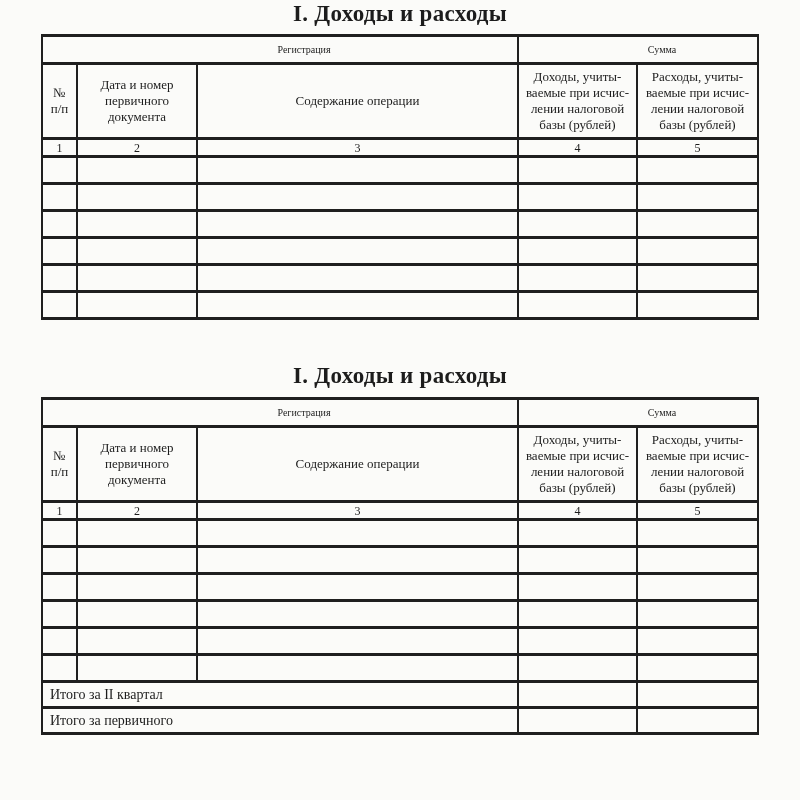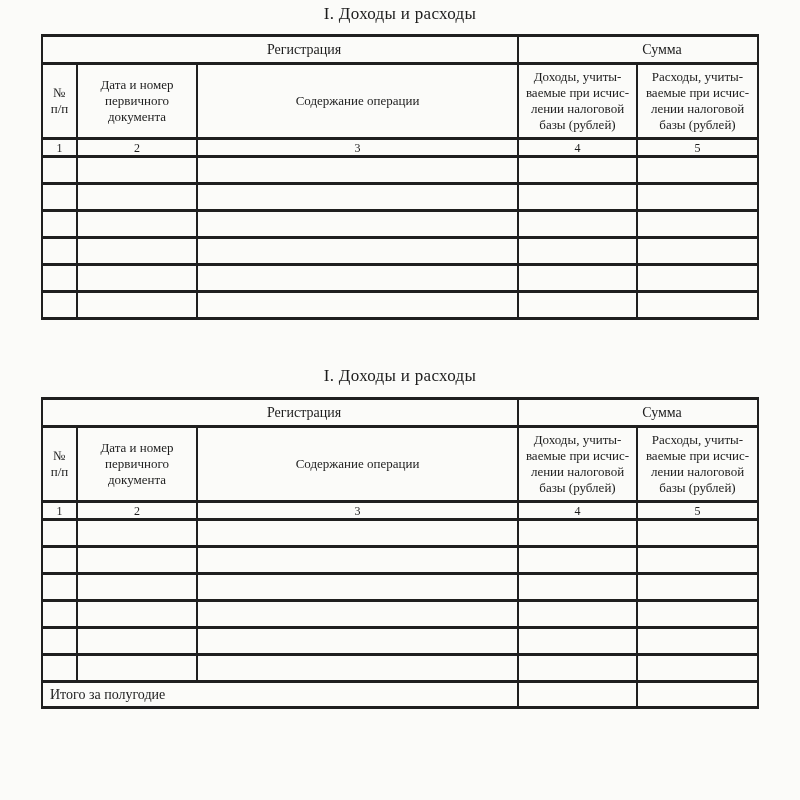--- a/index.html
+++ b/index.html
@@ -12,22 +12,22 @@
     color: #1c1c1c;
     overflow: hidden;
   }
   .sheet {
     width: 800px;
     padding-top: 3px;
     box-sizing: border-box;
   }
   .section-title {
     text-align: center;
-    font-weight: normal;
-    font-size: 17px;
+    font-weight: bold;
+    font-size: 23px;
     line-height: 22px;
     letter-spacing: 0.3px;
   }
   .section-2 .section-title {
     margin-top: 45px;
   }
   table.form-table {
     table-layout: fixed;
     border-collapse: collapse;
     width: 716px;
@@ -46,21 +46,21 @@
     border-top-width: 3px;
     border-bottom-width: 3px;
     text-align: center;
     vertical-align: middle;
     padding: 0;
     font-size: 13px;
     line-height: 16px;
     overflow: hidden;
   }
   tr.r-group { height: 28px; }
-  tr.r-group td { font-size: 14px; padding-left: 48px; }
+  tr.r-group td { font-size: 10px; padding-left: 48px; }
   tr.r-head { height: 75px; }
   tr.r-head td { white-space: pre-line; }
   tr.r-num { height: 18px; }
   tr.r-num td { font-size: 12px; line-height: 14px; }
   tr.r-data { height: 27px; }
   tr.r-total { height: 26px; }
   td.total-label {
     text-align: left;
     padding-left: 7px;
     font-size: 14px;
@@ -240,23 +240,28 @@
             <td></td>
       </tr>
       <tr class="r-data">
         <td></td>
             <td></td>
             <td></td>
             <td></td>
             <td></td>
       </tr>
 
-
       <tr class="r-total">
-        <td colspan="3" class="total-label">Итого за полугодие</td>
+        <td colspan="3" class="total-label">Итого за II квартал</td>
+        <td></td>
+        <td></td>
+      </tr>
+
+      <tr class="r-total">
+        <td colspan="3" class="total-label">Итого за первичного</td>
         <td></td>
         <td></td>
       </tr>
     </tbody>
       </table>
   </div>
 
 </div>
 
 </body></html>

